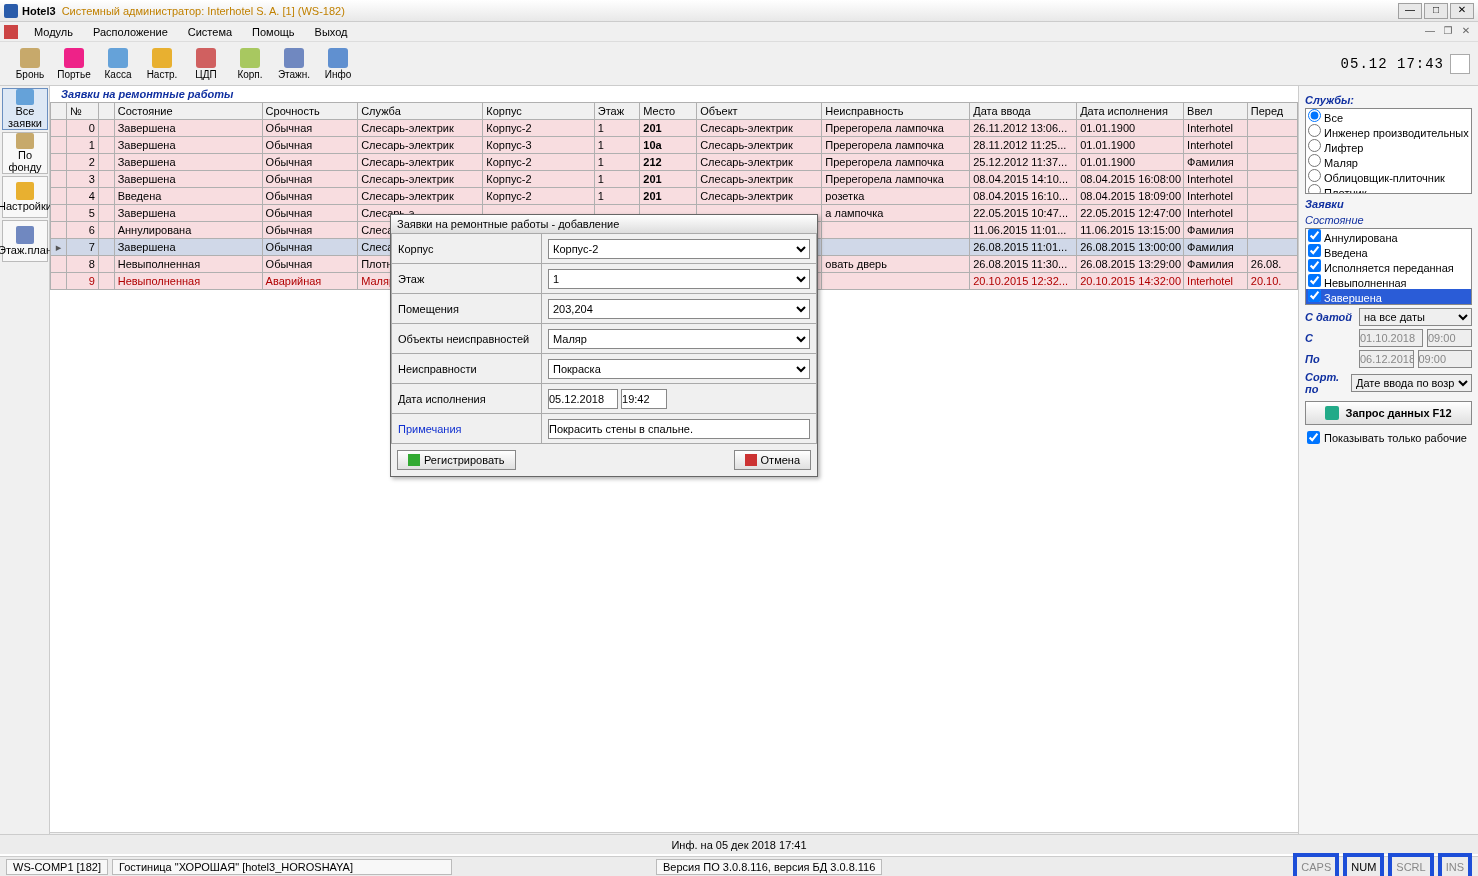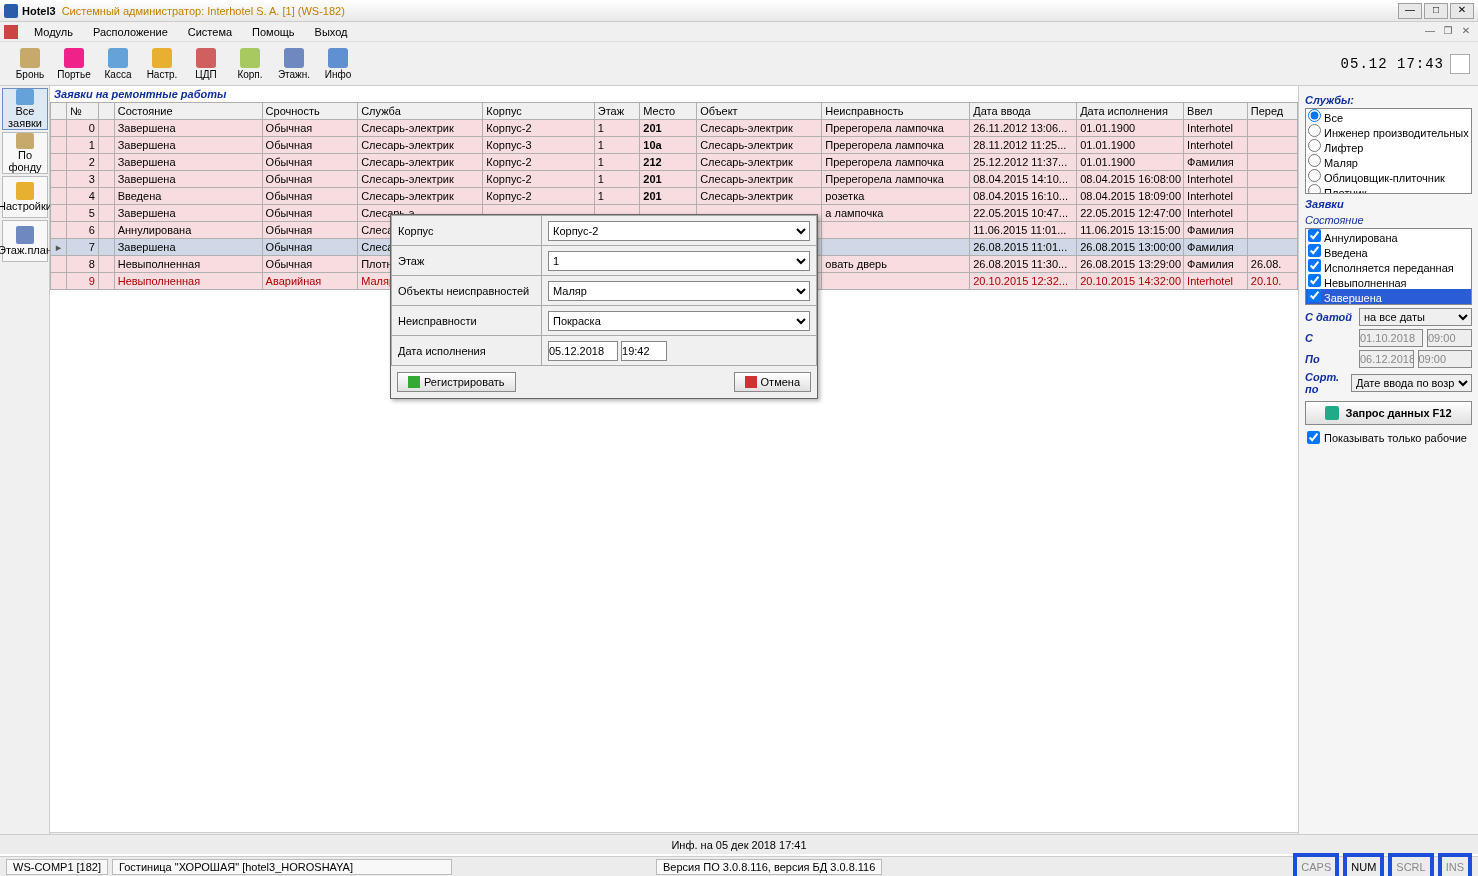--- a/index.html
+++ b/index.html
@@ -29,21 +29,21 @@
 .clock-cal { width: 20px; height: 20px; border: 1px solid #aaa; margin-left: 6px; background: #fff; }
 
 
 .workarea { display: flex; height: 768px; }
 .left-tabs { width: 50px; background: #f0f0f0; border-right: 1px solid #ccc; }
 .left-tab { width: 46px; height: 42px; margin: 2px; border: 1px solid #bbb; background: #f8f8f8; display: flex; flex-direction: column; align-items: center; justify-content: center; font-size: 9px; text-align: center; cursor: pointer; }
 .left-tab.active { background: #dde8f5; border-color: #6a8fc0; }
 .left-tab .ico { width: 18px; height: 18px; border-radius: 2px; }
 
 .center { flex: 1; display: flex; flex-direction: column; overflow: hidden; }
-.grid-title { color: #1030a0; font-style: italic; font-weight: bold; padding: 2px 4px; }
+.grid-title { color: #1030a0; font-style: italic; font-weight: bold; padding: 2px 4px; margin-left: 7px; }
 
 
 .grid { flex: 1; overflow: hidden; position: relative; }
 table { border-collapse: collapse; width: 100%; table-layout: fixed; }
 th, td { border: 1px solid #b0b0b0; padding: 1px 3px; font-size: 11px; white-space: nowrap; overflow: hidden; height: 17px; }
 th { background: #f0f0f0; font-weight: normal; text-align: left; position: sticky; top: 0; }
 tbody tr { background: #f8dde0; }
 tbody tr.sel { background: #d0d8e8; }
 td.num { text-align: right; }
 .row-marker { width: 14px; text-align: center; color: #555; }
@@ -435,42 +435,51 @@
       <span>Запрос данных F12</span>
     </button>
     <div class="chk" style="margin-top:6px">
       <input type="checkbox" checked="" style="">
       <span>Показывать только рабочие</span>
     </div>
   </div>
 </div>
 
 <div class="dialog">
+  <div class="dialog-title">Заявки на ремонтные работы - добавление</div>
   <table class="dlg-grid">
     <tbody>
         <tr>
           <td class="lbl">Корпус</td>
         <td><select><option>Корпус-2</option></select></td>
         </tr>
     <tr>
           <td class="lbl">Этаж</td>
         <td><select><option>1</option></select></td>
         </tr>
     <tr>
+          <td class="lbl">Помещения</td>
+        <td><select><option>203,204</option></select></td>
+        </tr>
+    <tr>
           <td class="lbl">Объекты неисправностей</td>
         <td><select><option>Маляр</option></select></td>
         </tr>
     <tr>
           <td class="lbl">Неисправности</td>
         <td><select><option>Покраска</option></select></td>
         </tr>
     <tr>
           <td class="lbl">Дата исполнения</td>
         <td><input style="width: 70px;" value="05.12.2018">
             <input style="width: 46px;" value="19:42"></td>
+        </tr>
+    <tr>
+          <td class="lbl blue">Примечания</td>
+        <td><input value="Покрасить стены в спальне." style=""></td>
         </tr>
   </tbody>
     </table>
   <div class="dlg-buttons">
     <button class="dlg-btn">
         <span class="ico-ok"></span>
         <span>Регистрировать</span>
       </button>
     <button class="dlg-btn">
         <span class="ico-x"></span>

